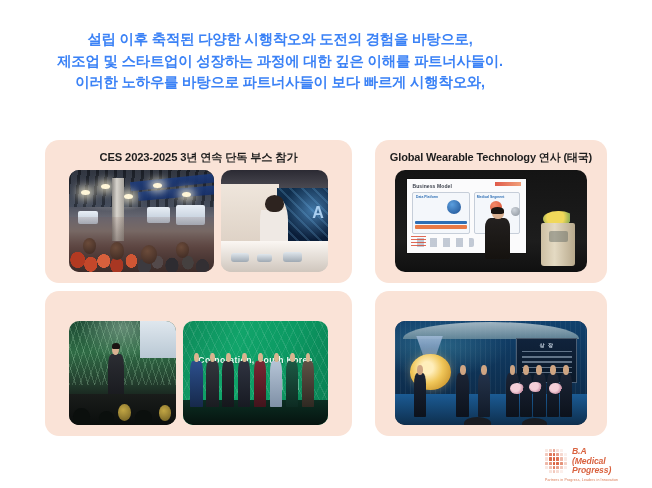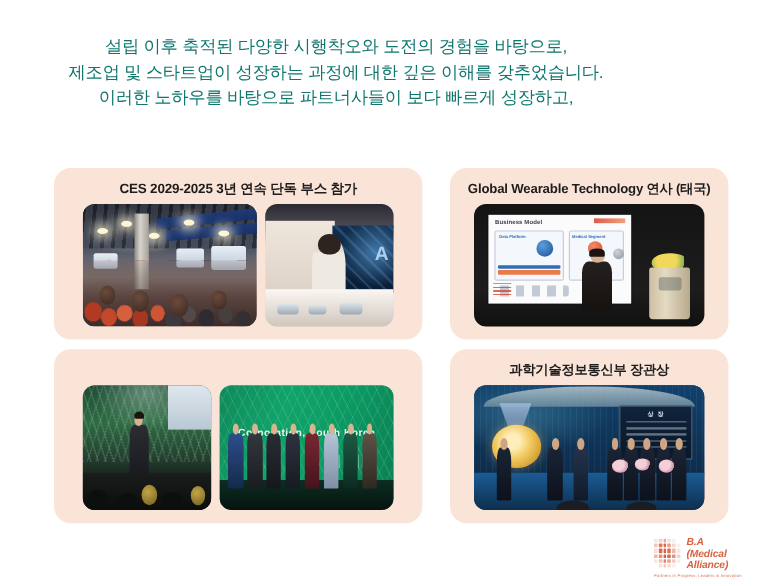--- a/index.html
+++ b/index.html
@@ -17,23 +17,23 @@
     background: #ffffff;
   }
 
   
   .intro {
     position: absolute;
     left: 0;
     top: 29px;
     width: 560px;
     text-align: center;
-    color: #0f766e;
+    color: #3b82f6;
     font-size: 14.4px;
-    font-weight: normal;
+    font-weight: bold;
     line-height: 21.5px;
     letter-spacing: -0.2px;
   }
   .intro .line { display: block; white-space: nowrap; }
 
   
   .cards {
     position: absolute;
     left: 45px;
     top: 140px;
@@ -458,28 +458,28 @@
     transform-origin: left top;
   }
 </style>
 </head>
 <body>
 
 <div id="page">
 
   <div class="intro">
     <span class="line">설립 이후 축적된 다양한 시행착오와 도전의 경험을 바탕으로,</span>
-    <span class="line">제조업 및 스타트업이 성장하는 과정에 대한 깊은 이해를 갖추었습니다.</span>
-    <span class="line">이러한 노하우를 바탕으로 파트너사들이 보다 빠르게 성장하고,</span>
+    <span class="line">제조업 및 스타트업이 성장하는 과정에 대한 깊은 이해를 파트너사들이.</span>
+    <span class="line">이러한 노하우를 바탕으로 파트너사들이 보다 빠르게 시행착오와,</span>
   </div>
 
   <div class="cards">
 
     <div class="card card-1">
-      <div class="card-title">CES 2029-2025 3년 연속 단독 부스 참가</div>
+      <div class="card-title">CES 2023-2025 3년 연속 단독 부스 참가</div>
       <div class="photos">
 
         <div class="photo wide ph-ces-hall">
           <div class="ceiling"></div>
           <div class="beam b1"></div>
           <div class="beam b2"></div>
           <div class="lamp" style="left:8%;  top:20%;"></div>
           <div class="lamp" style="left:22%; top:14%;"></div>
           <div class="lamp" style="left:38%; top:24%;"></div>
           <div class="lamp" style="left:58%; top:13%;"></div>
@@ -577,21 +577,20 @@
           <div class="p" style="left:49%; background:linear-gradient(180deg,#7a2733,#43141c);"></div>
           <div class="p" style="left:60%; background:linear-gradient(180deg,#b5c4d6,#7f90a6);"></div>
           <div class="p" style="left:71%; background:linear-gradient(180deg,#1d5a45,#0d2b22);"></div>
           <div class="p" style="left:82%; background:linear-gradient(180deg,#5e5246,#2f2922);"></div>
         </div>
 
       </div>
     </div>
 
     <div class="card card-4">
-      <div class="card-title">과학기술정보통신부 장관상</div>
       <div class="photos">
 
         <div class="photo ph-ministry">
           <div class="backdrop"></div>
           <div class="arch"></div>
           <div class="ribbon"></div>
           <div class="medal"></div>
           <div class="plaque">
             <div class="pt">상 장</div>
             <div class="pl" style="top:28%;"></div>
@@ -656,18 +655,18 @@
         <i style="background: rgb(217, 98, 63); opacity: 0;"></i>
         <i style="background: rgb(217, 98, 63); opacity: 0.18;"></i>
         <i style="background: rgb(217, 98, 63); opacity: 0.35;"></i>
         <i style="background: rgb(217, 98, 63); opacity: 0.22;"></i>
         <i style="background: rgb(217, 98, 63); opacity: 0.1;"></i>
         <i style="background: rgb(217, 98, 63); opacity: 0;"></i>
       </div>
     <div class="brand-text">
       <span class="bt-line">B.A</span>
       <span class="bt-line">(Medical</span>
-      <span class="bt-line">Alliance)</span>
+      <span class="bt-line">Progress)</span>
     </div>
     <div class="brand-tag">Partners in Progress, Leaders in Innovation</div>
   </div>
 
 </div>
 
 </body></html>

